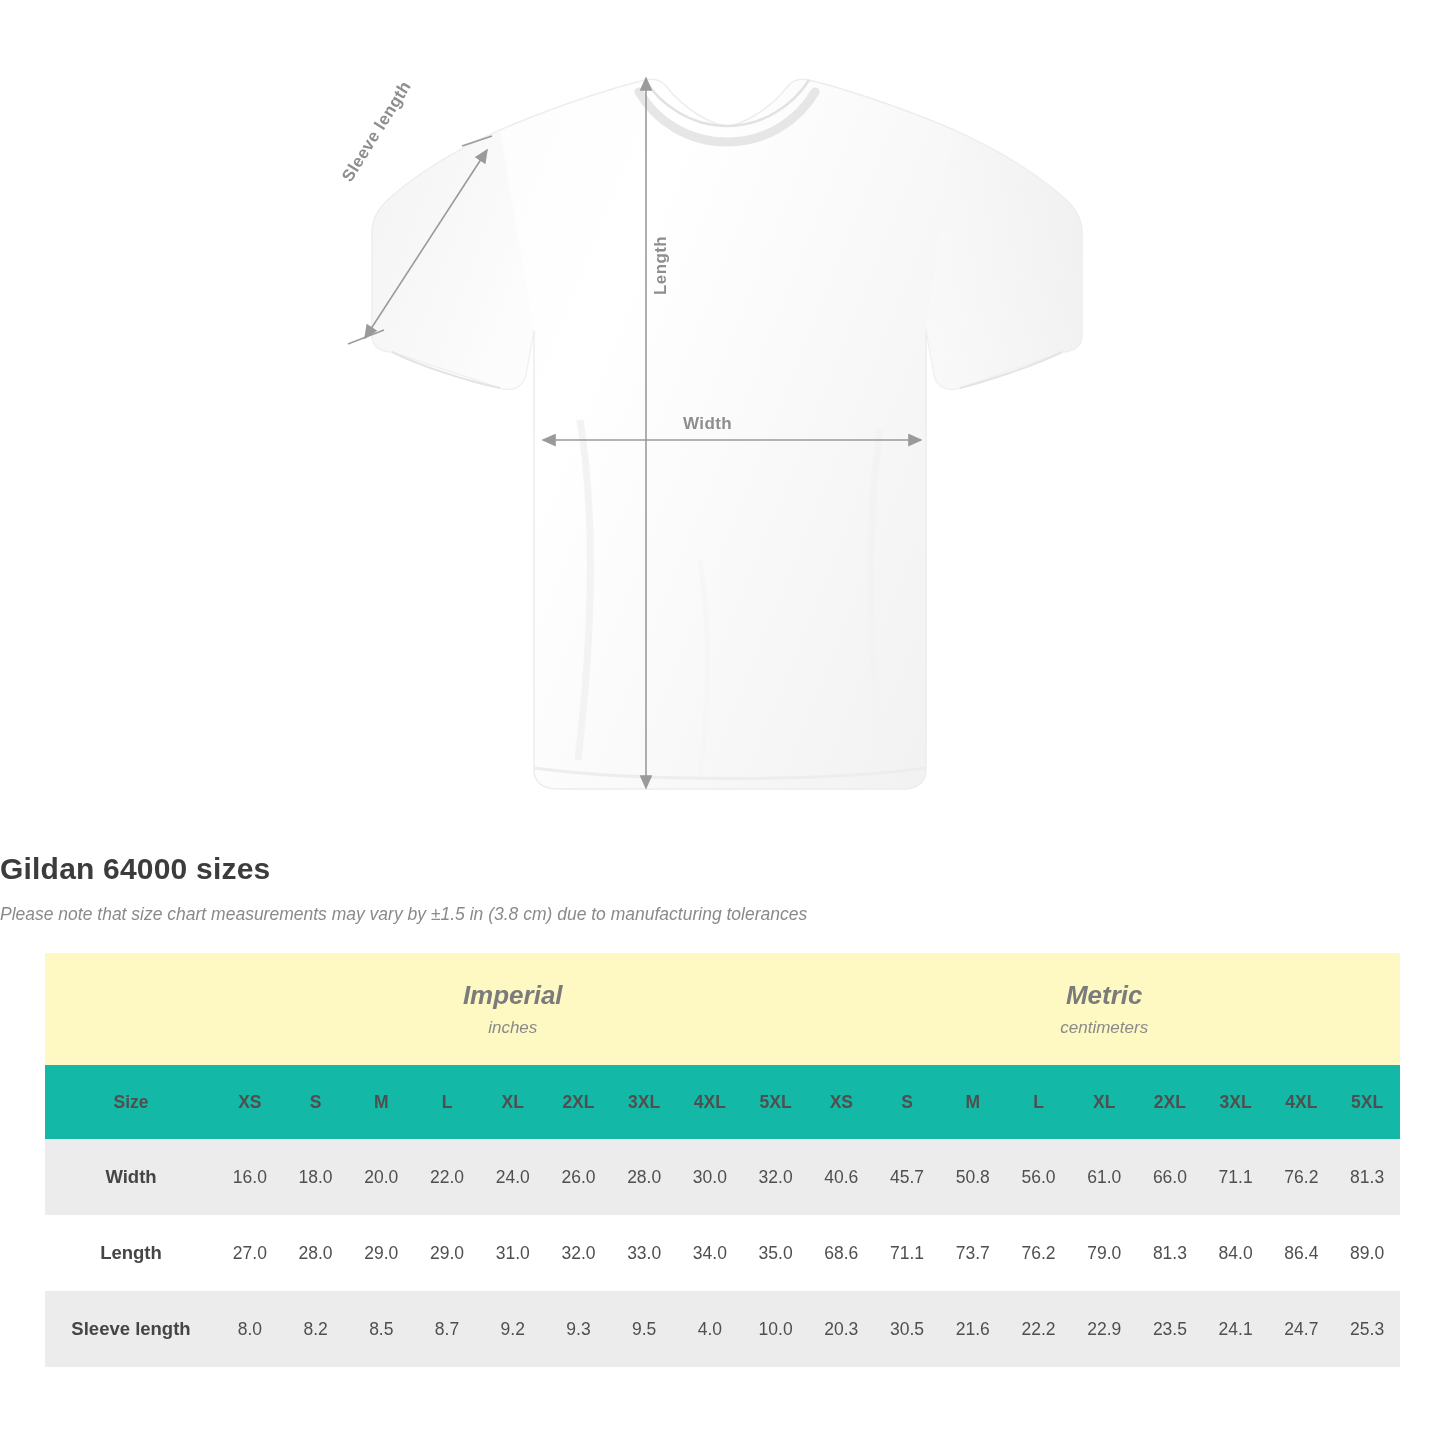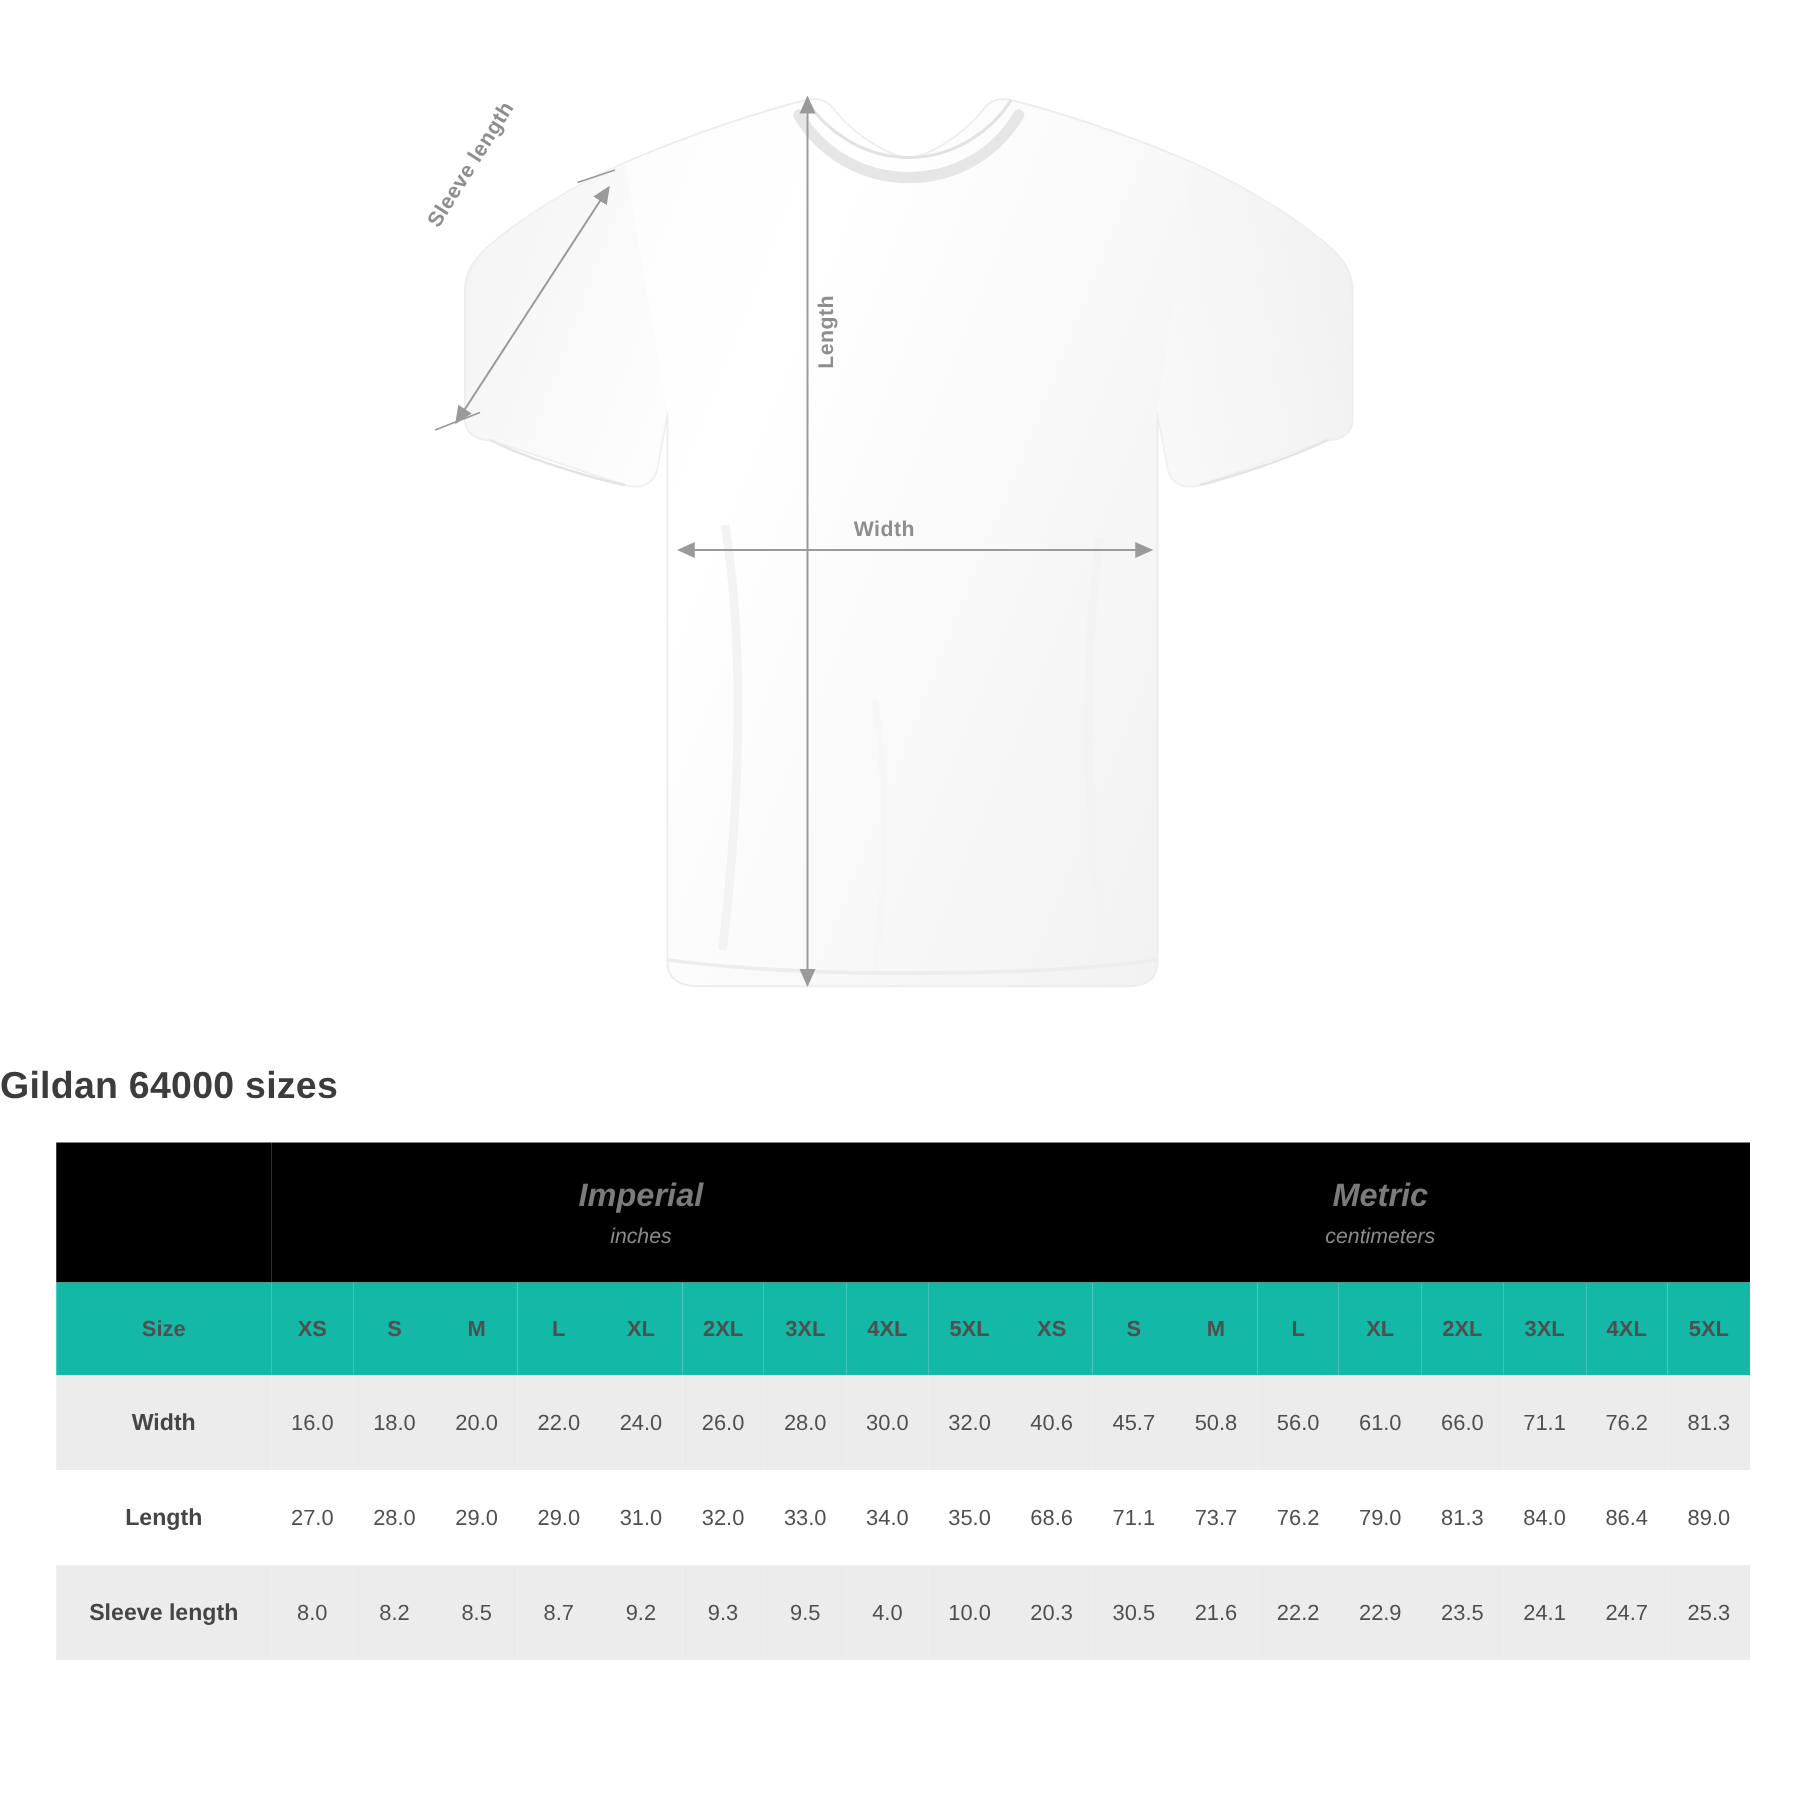--- a/index.html
+++ b/index.html
@@ -79,21 +79,21 @@
     table-layout: fixed;
   }
   table.size-table td,
   table.size-table th {
     border: none;
     text-align: center;
     font-size: 17.5px;
     color: #4f4f4f;
   }
   .unit-head {
-    background: #000000;
+    background: #fef9c3;
     height: 110px;
     vertical-align: middle;
   }
   .unit-name {
     font-size: 26px;
     font-style: italic;
     font-weight: bold;
     color: #7b7b7b;
   }
   .unit-sub {
@@ -222,20 +222,21 @@
     </g>
   </svg>
 
   <div class="dim-label label-sleeve">Sleeve length</div>
   <div class="dim-label label-length">Length</div>
   <div class="dim-label label-width">Width</div>
 </div>
 
 <div class="heading-block">
   <h1 class="chart-title">Gildan 64000 sizes</h1>
+  <div class="chart-note">Please note that size chart measurements may vary by ±1.5 in (3.8 cm) due to manufacturing tolerances</div>
 </div>
 
 <div class="table-wrap">
   <table class="size-table">
     <colgroup id="colgroup-holder">
         <col class="first-col">
         <col>
         <col>
         <col>
         <col>

